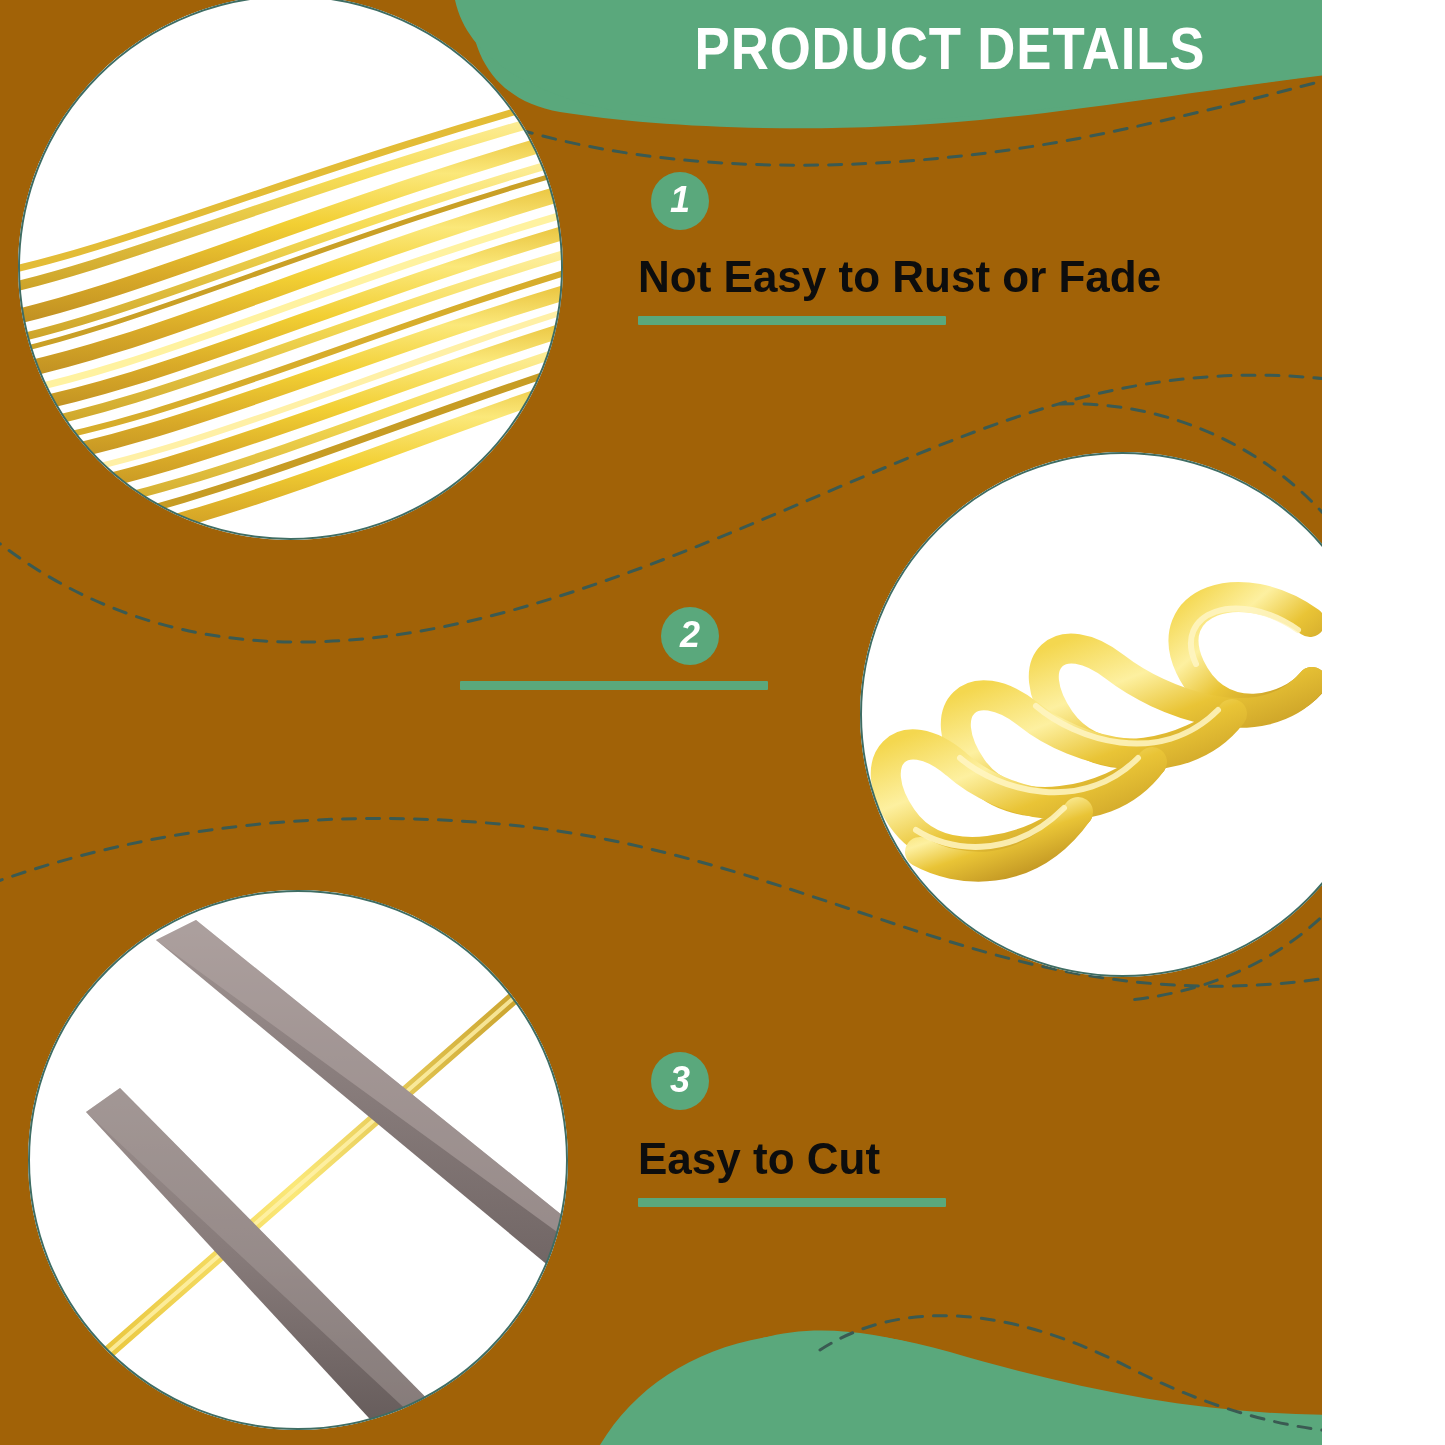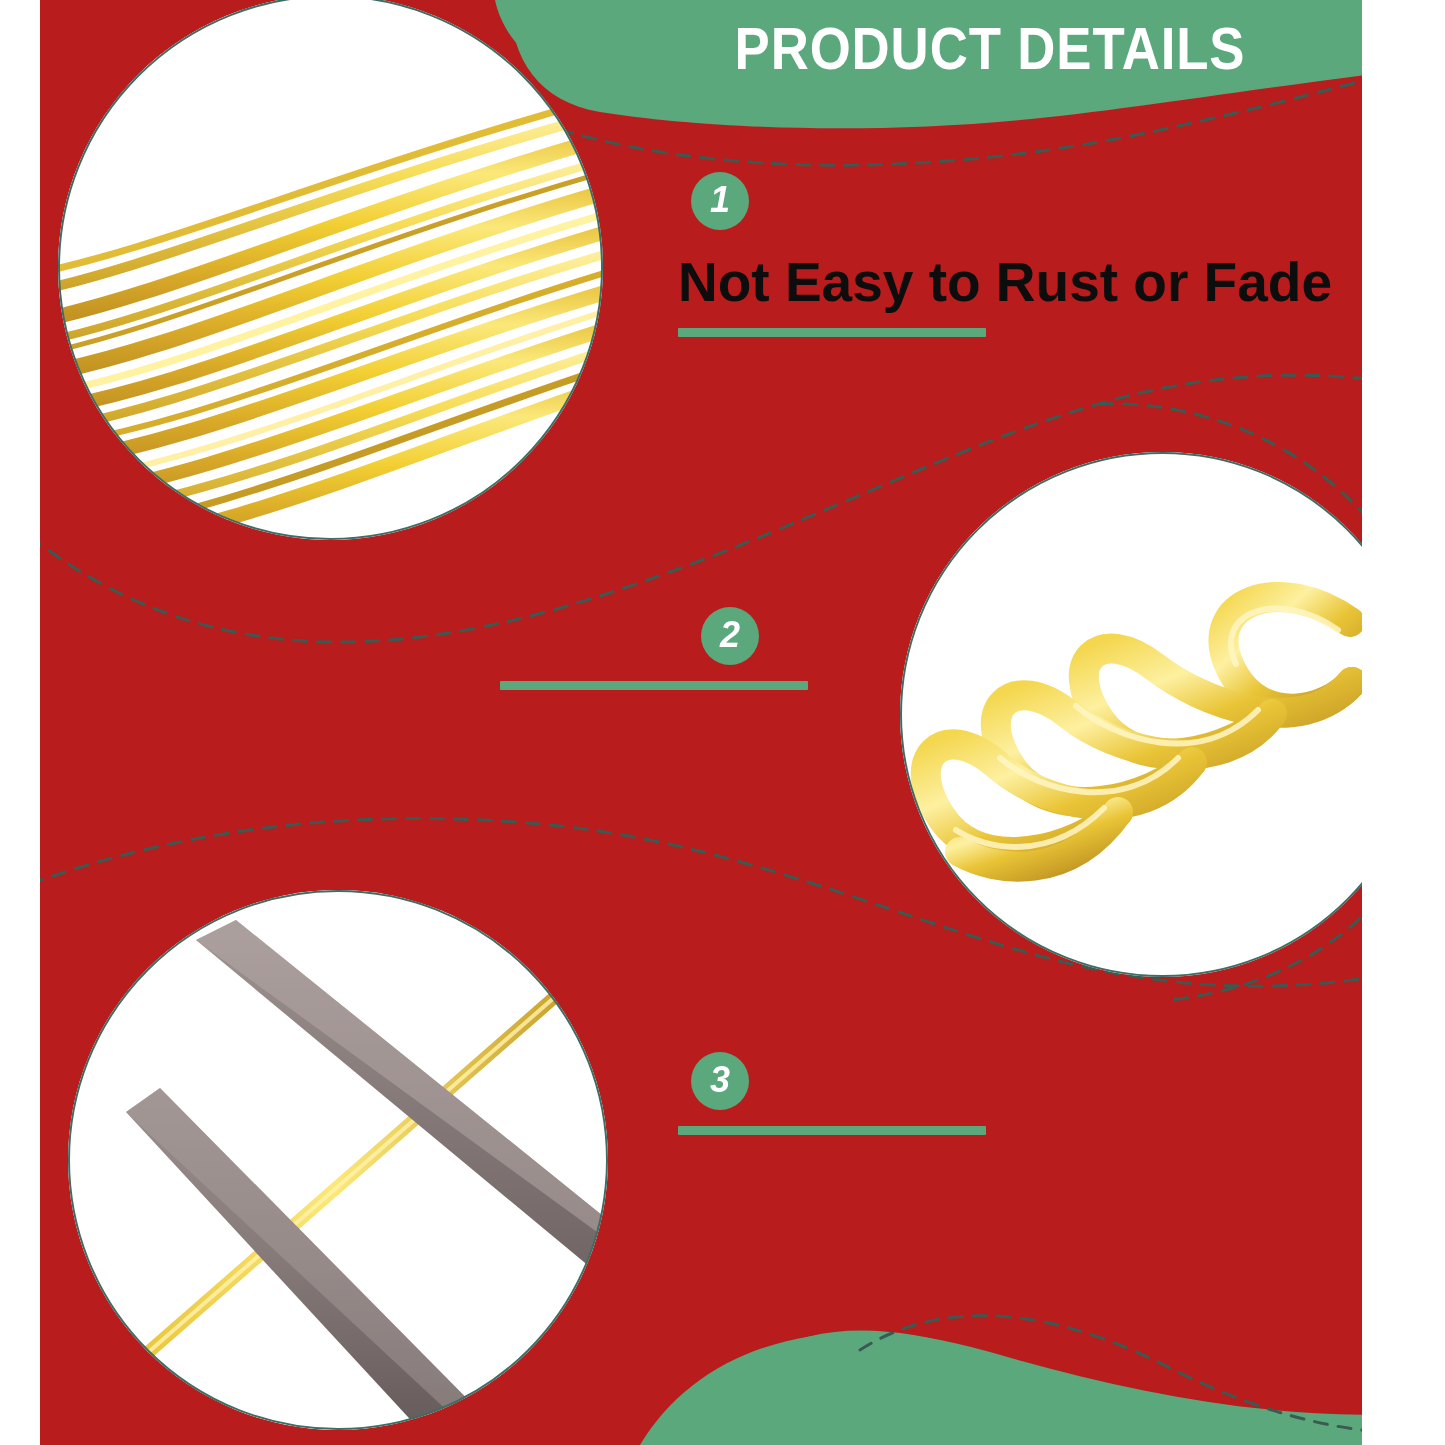--- a/index.html
+++ b/index.html
@@ -1,18 +1,18 @@
 <!DOCTYPE html>
 <html><head>
 <meta charset="utf-8">
 <style>
   html,body{margin:0;padding:0;background:#fff;}
   body{width:1445px;height:1445px;overflow:hidden;
        font-family:"Liberation Sans","DejaVu Sans",sans-serif;}
-  #stage{position:relative;width:1322px;height:1445px;background:#b91c1c;overflow:hidden;margin-left:40px;}
+  #stage{position:relative;width:1322px;height:1445px;background:#a16207;overflow:hidden;}
   .svg-deco{position:absolute;left:0;top:0;}
 
   
   #header-title{
     position:absolute;left:610px;top:8px;width:680px;height:80px;
     display:flex;align-items:center;justify-content:center;
     color:#ffffff;font-size:60px;font-weight:bold;letter-spacing:1px;
     transform:scaleX(.88);transform-origin:center center;
     white-space:nowrap;z-index:40;
   }
@@ -20,21 +20,21 @@
   
   .feature{position:absolute;z-index:35;}
   .badge{
     width:58px;height:58px;border-radius:50%;
     background:#5aa87c;color:#fff;
     display:flex;align-items:center;justify-content:center;
     font-size:36px;font-weight:bold;font-style:italic;line-height:1;
     box-sizing:border-box;padding-bottom:2px;
   }
   .f-head{
-    font-size:55px;font-weight:bold;color:#0d0d0d;white-space:nowrap;
+    font-size:44px;font-weight:bold;color:#0d0d0d;white-space:nowrap;
     line-height:1.05;
   }
   .f-bar{height:9px;background:#5aa87c;width:308px;border-radius:1px;}
 
   
   #feature-1{left:638px;top:172px;}
   #feature-1 .badge{margin-left:13px;}
   #feature-1 .f-head{margin-top:24px;}
   #feature-1 .f-bar{margin-top:16px;}
 
@@ -261,16 +261,17 @@
     <div class="f-bar"></div>
   </div>
 
   <div class="feature" id="feature-2">
     <div class="badge">2</div>
     <div class="f-bar"></div>
   </div>
 
   <div class="feature" id="feature-3">
     <div class="badge">3</div>
+    <div class="f-head">Easy to Cut</div>
     <div class="f-bar"></div>
   </div>
 
 </div>
 
 </body></html>

